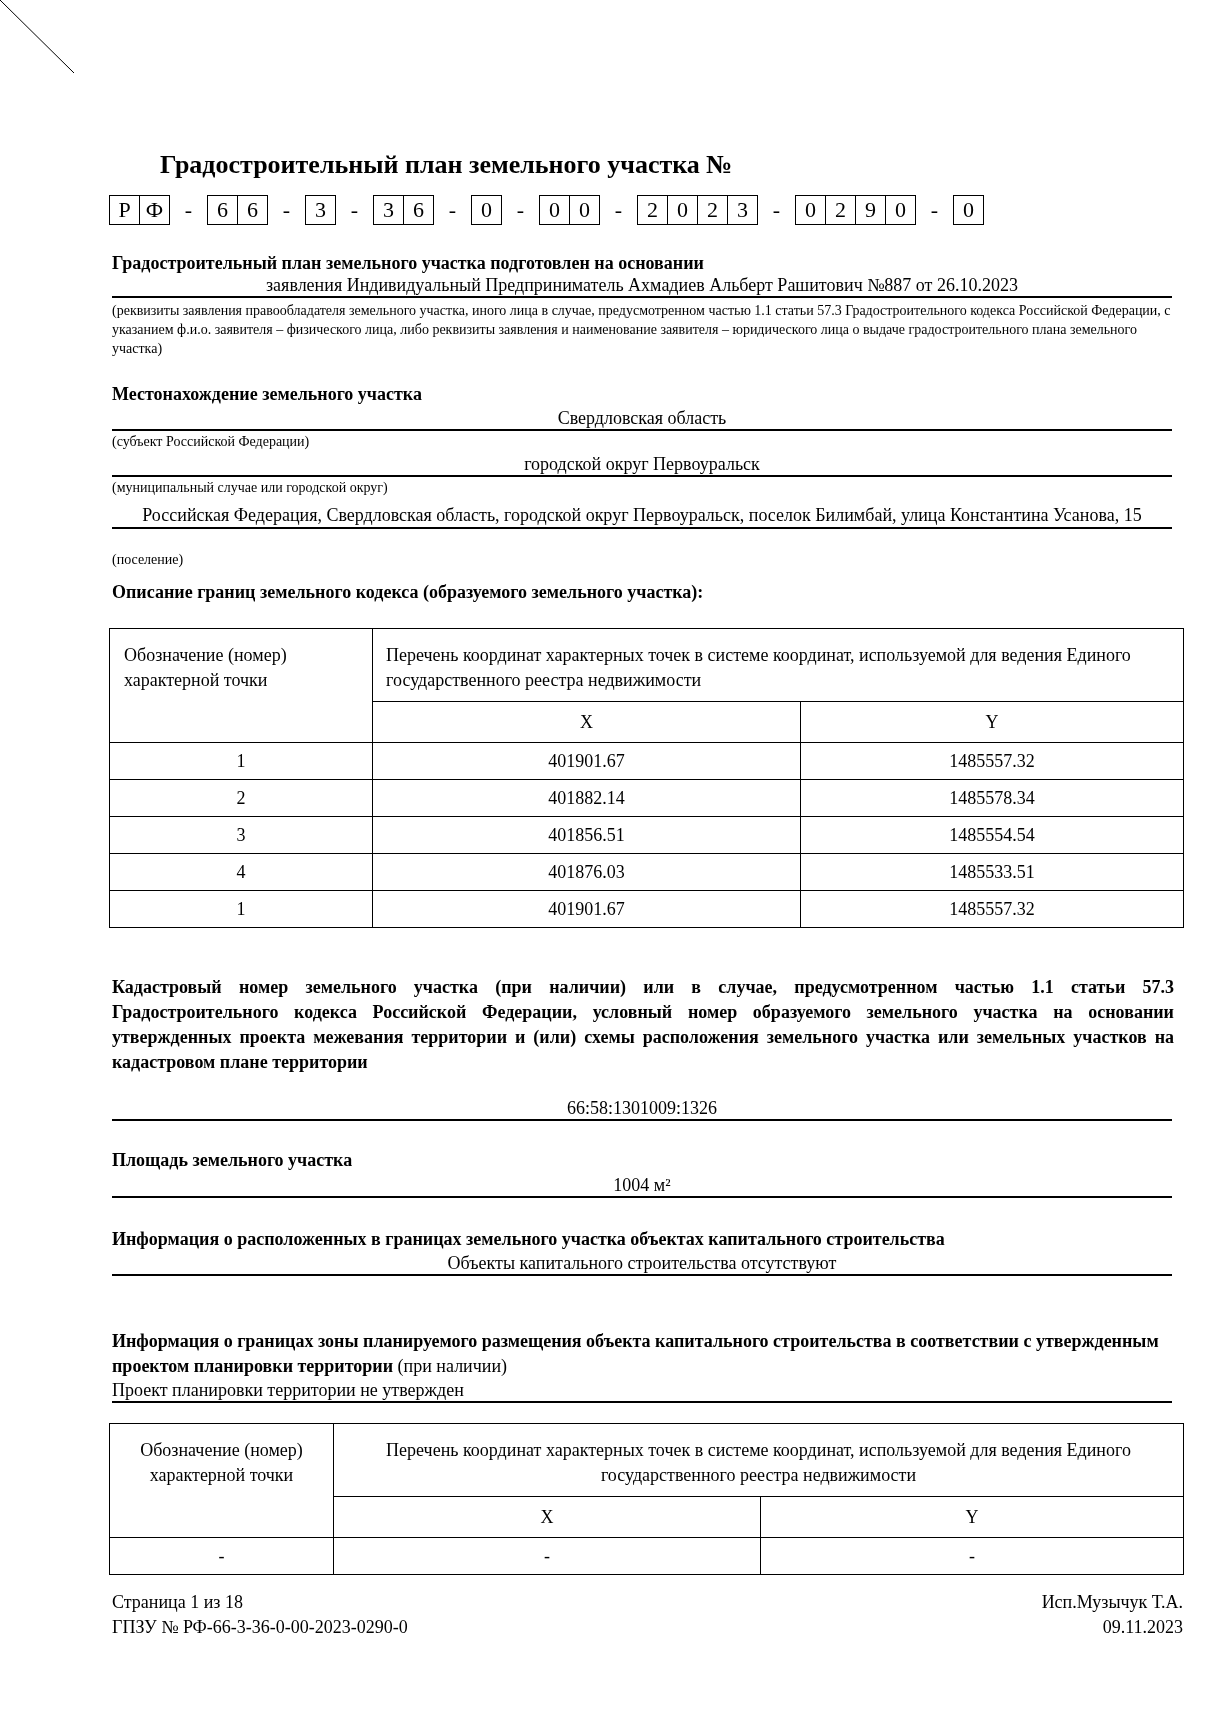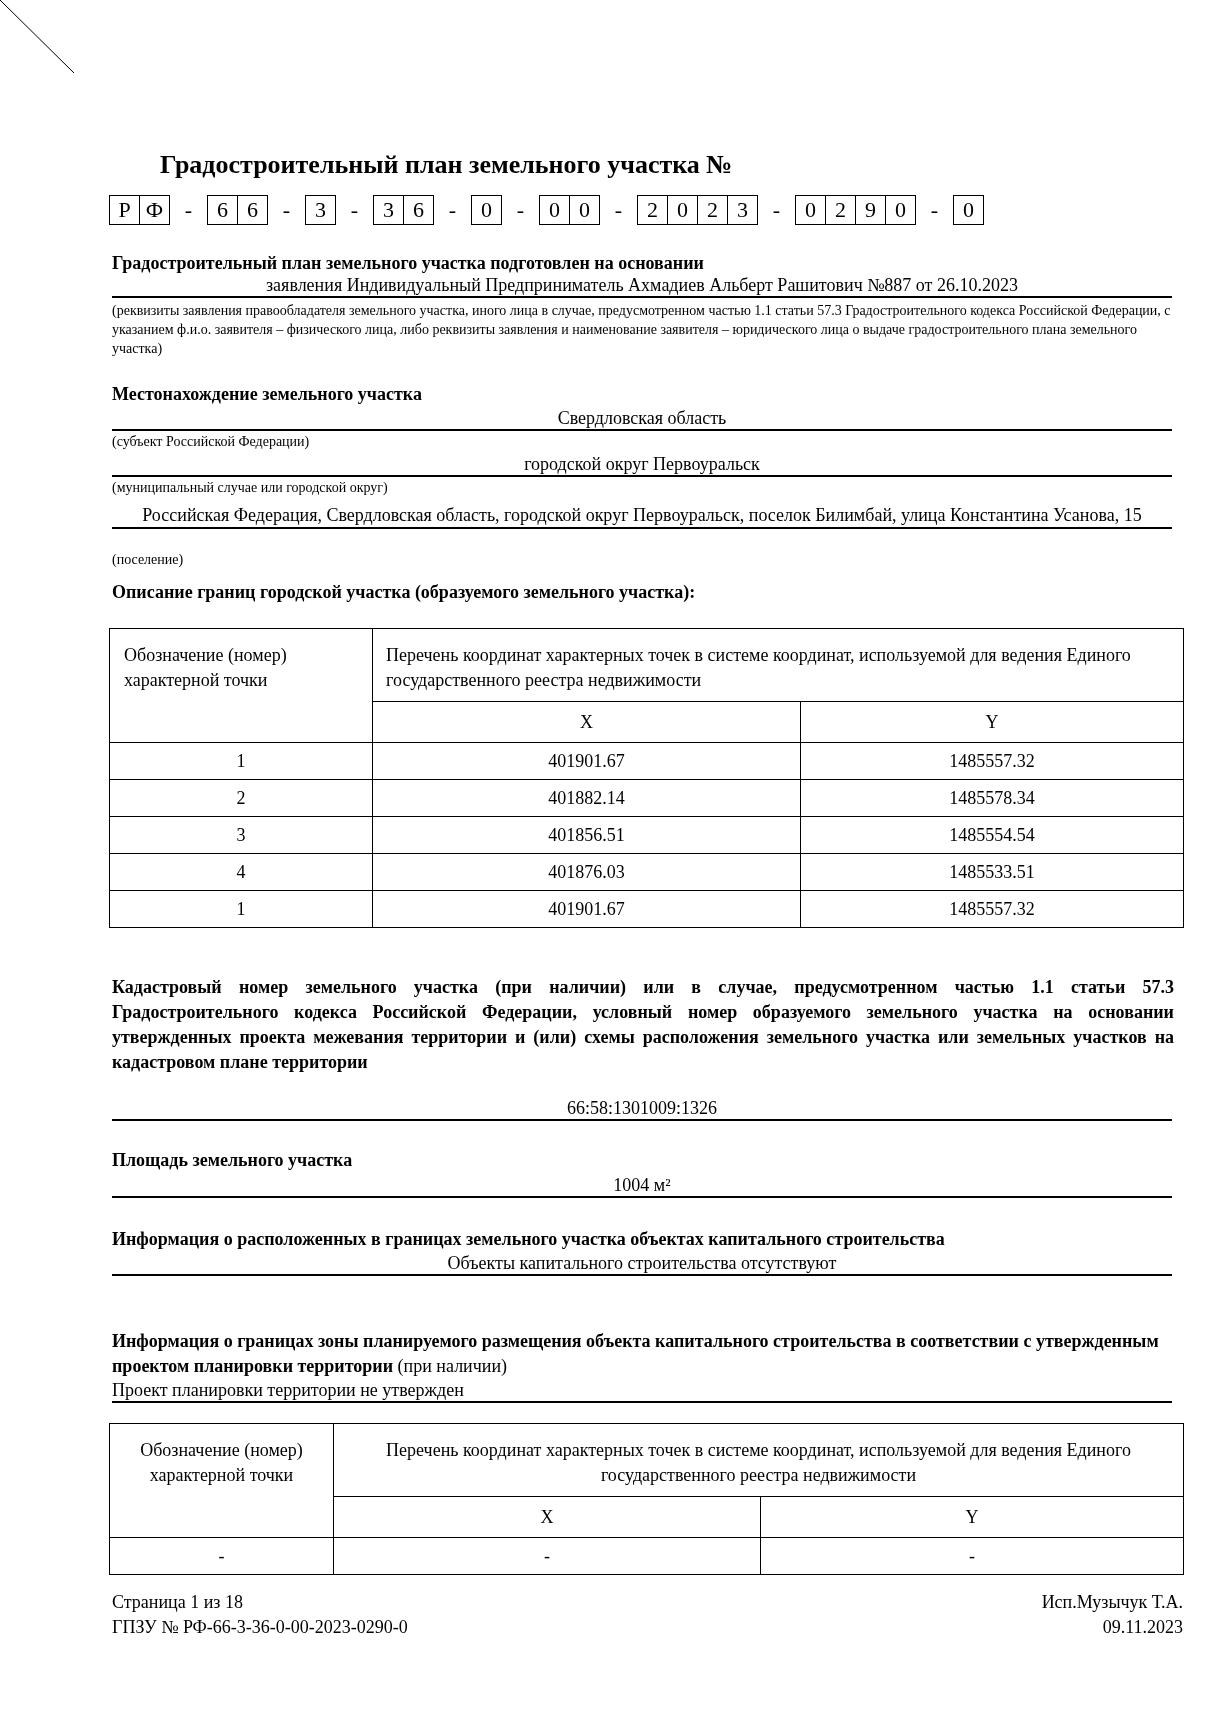--- a/index.html
+++ b/index.html
@@ -83,21 +83,21 @@
 <div class="caption" style="top:301px;">(реквизиты заявления правообладателя земельного участка, иного лица в случае, предусмотренном частью 1.1 статьи 57.3 Градостроительного кодекса Российской Федерации, с указанием ф.и.о. заявителя – физического лица, либо реквизиты заявления и наименование заявителя – юридического лица о выдаче градостроительного плана земельного участка)</div>
 
 <div class="abs heading" style="top:384px;">Местонахождение земельного участка</div>
 <div class="line-field" style="top:407px;">Свердловская область</div>
 <div class="caption" style="top:432px;">(субъект Российской Федерации)</div>
 <div class="line-field" style="top:453px;">городской округ Первоуральск</div>
 <div class="caption" style="top:478px;">(муниципальный случае или городской округ)</div>
 <div class="line-field" style="top:504px; line-height:23px;">Российская Федерация, Свердловская область, городской округ Первоуральск, поселок Билимбай, улица Константина Усанова, 15</div>
 <div class="caption" style="top:550px;">(поселение)</div>
 
-<div class="abs heading" style="top:582px;">Описание границ городской участка (образуемого земельного участка):</div>
+<div class="abs heading" style="top:582px;">Описание границ земельного кодекса (образуемого земельного участка):</div>
 
 <table class="coords" style="left:109px; top:628px; width:1075px;">
   <tbody id="boundaries-tbody">
     <tr style="height:73px;">
       <td rowspan="2" style="width:236px; text-align:left; vertical-align:top; padding:14px 12px 0 14px; line-height:25px;">Обозначение (номер) характерной точки</td>
       <td colspan="2" style="text-align:left; vertical-align:top; padding:14px 12px 0 13px; line-height:25px;">Перечень координат характерных точек в системе координат, используемой для ведения Единого государственного реестра недвижимости</td>
     </tr>
     <tr style="height:41px;">
       <td style="width:425px;">X</td>
       <td>Y</td>

